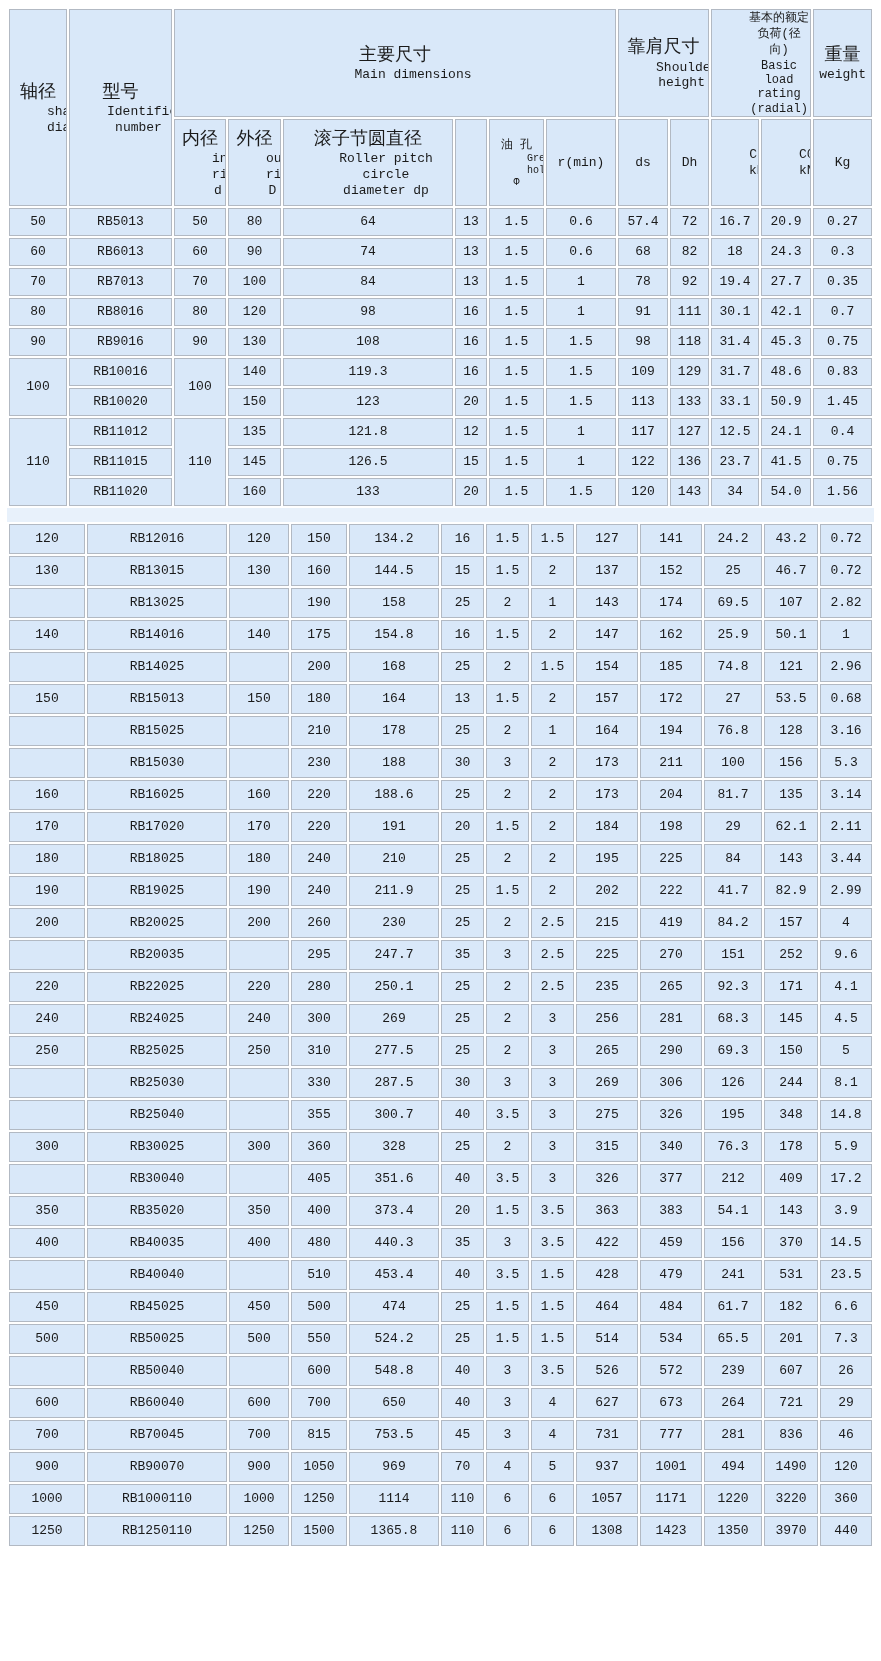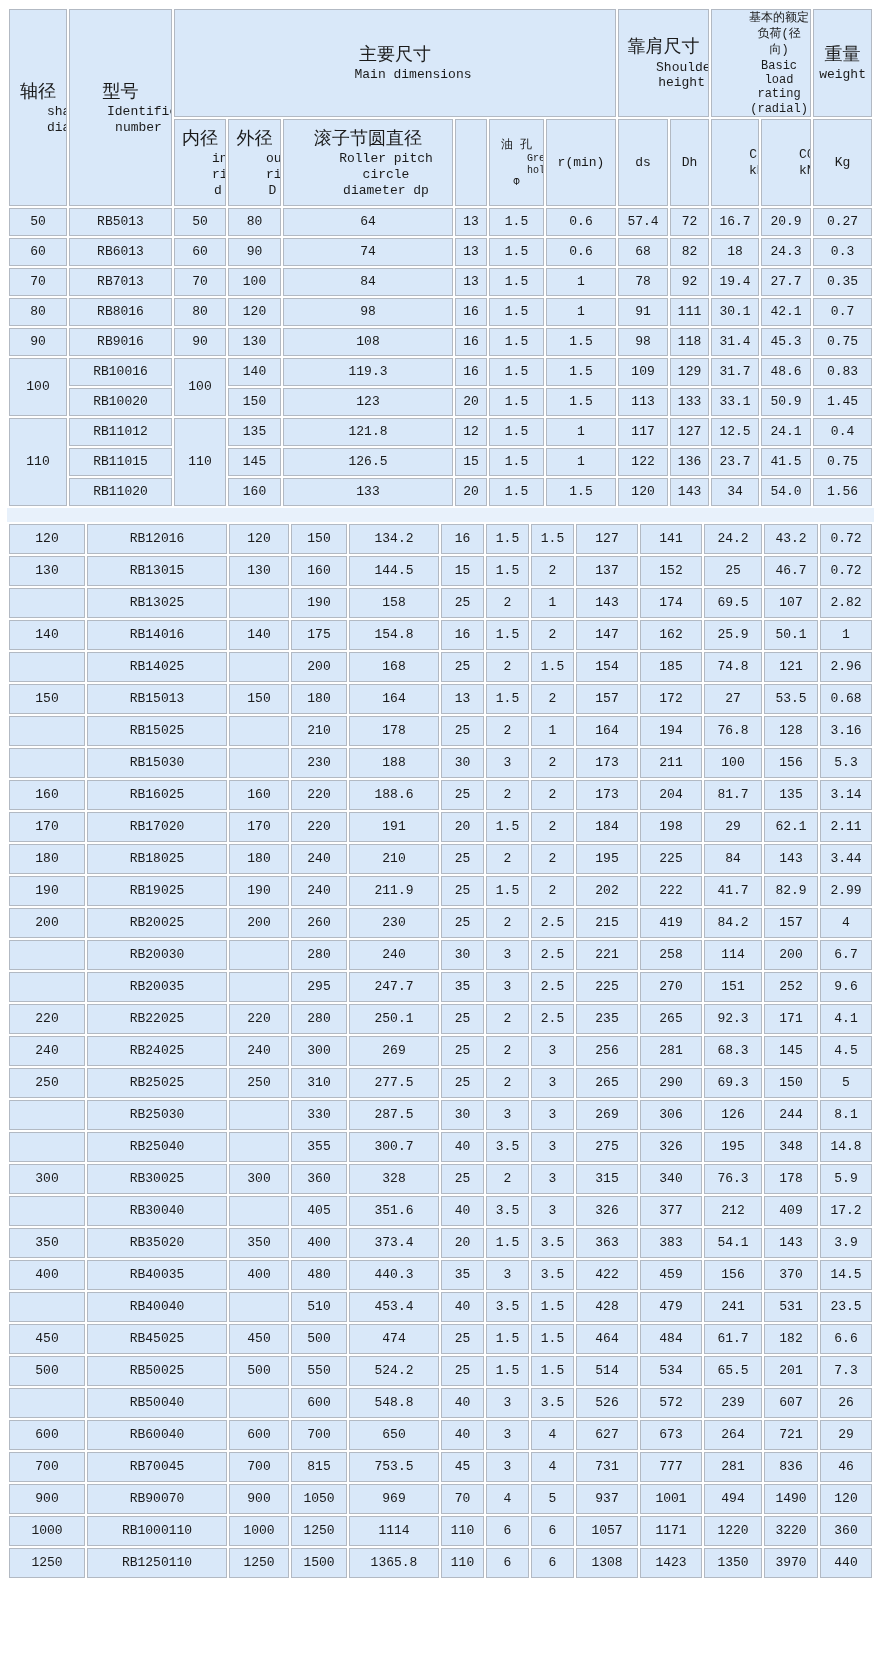--- a/index.html
+++ b/index.html
@@ -497,35 +497,20 @@
           <td>2</td>
           <td>2.5</td>
           <td>215</td>
           <td>419</td>
           <td>84.2</td>
           <td>157</td>
           <td>4</td>
         </tr>
         <tr>
           <td></td>
-          <td>RB20030</td>
-          <td></td>
-          <td>280</td>
-          <td>240</td>
-          <td>30</td>
-          <td>3</td>
-          <td>2.5</td>
-          <td>221</td>
-          <td>258</td>
-          <td>114</td>
-          <td>200</td>
-          <td>6.7</td>
-        </tr>
-        <tr>
-          <td></td>
           <td>RB20035</td>
           <td></td>
           <td>295</td>
           <td>247.7</td>
           <td>35</td>
           <td>3</td>
           <td>2.5</td>
           <td>225</td>
           <td>270</td>
           <td>151</td>

